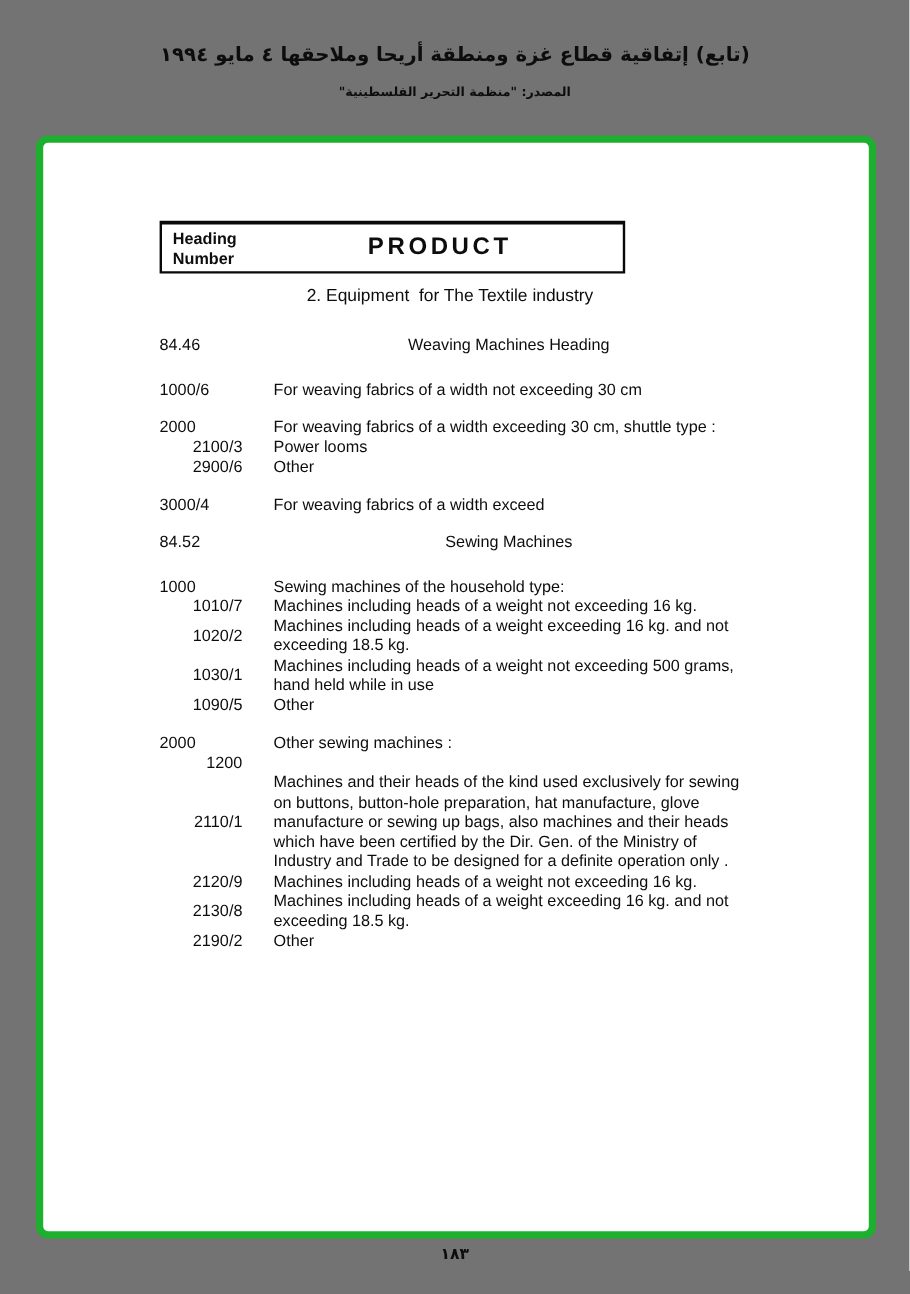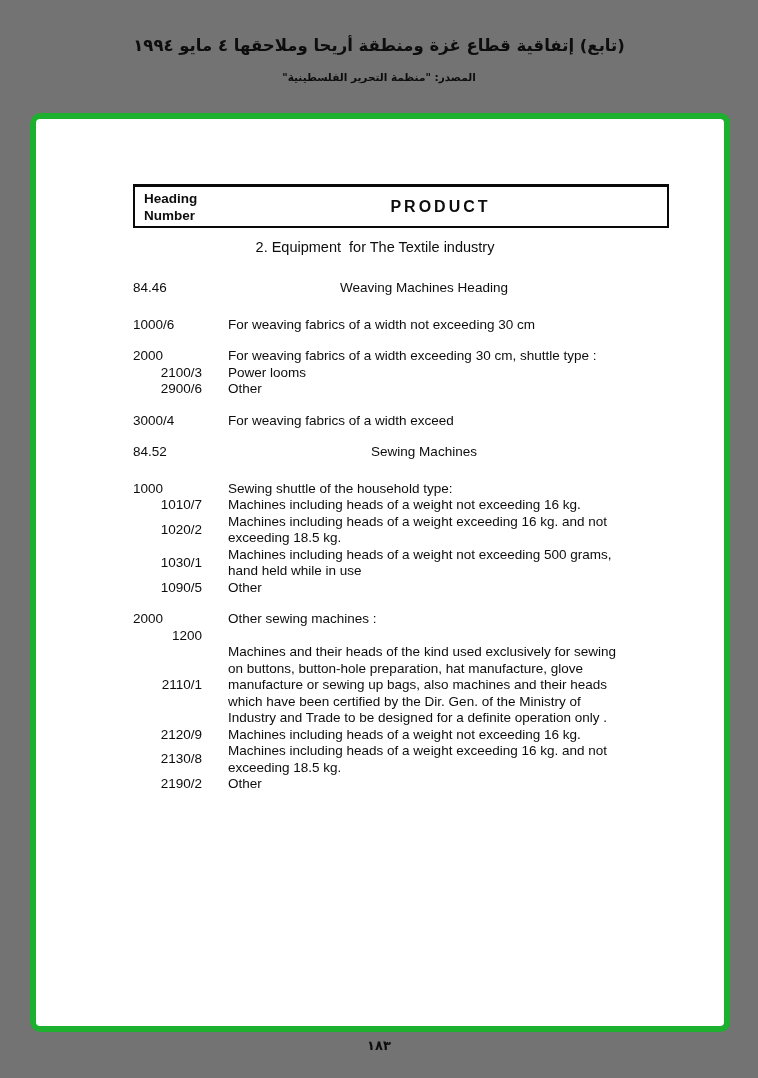--- a/index.html
+++ b/index.html
@@ -57,42 +57,42 @@
 
   
   .content {
     position: absolute;
     left: 133px;
     top: 184px;
     width: 490px;
   }
   .header-box {
     box-sizing: border-box;
-    width: 536px;
+    width: 388px;
     height: 44px;
     border: 2px solid #090909;
     border-top-width: 3px;
     display: flex;
     align-items: stretch;
   }
   .hn-label {
     width: 100px;
     padding: 3px 0 0 9px;
     font-weight: bold;
     font-size: 13.5px;
     line-height: 17px;
     white-space: pre-line;
   }
   .product-label {
     flex: 1;
     display: flex;
     align-items: center;
     justify-content: center;
     font-weight: bold;
-    font-size: 16px;
+    font-size: 20px;
     letter-spacing: 3px;
     padding-right: 30px;
   }
   .section-title {
     margin-top: 11px;
     width: 484px;
     text-align: center;
     font-size: 14.5px;
     white-space: pre;
   }
@@ -188,21 +188,21 @@
         <span class="desc">For weaving fabrics of a width exceed</span>
       </div>
 
       <div class="row center gap">
         <span class="code">84.52</span>
         <span class="desc">Sewing Machines</span>
       </div>
 
       <div class="row gap-lg">
         <span class="code">1000</span>
-        <span class="desc">Sewing shuttle of the household type:</span>
+        <span class="desc">Sewing machines of the household type:</span>
       </div>
       <div class="row sub">
         <span class="code">1010/7</span>
         <span class="desc">Machines including heads of a weight not exceeding 16 kg.</span>
       </div>
       <div class="row sub">
         <span class="code">1020/2</span>
         <span class="desc">Machines including heads of a weight exceeding 16 kg. and not exceeding 18.5 kg.</span>
       </div>
       <div class="row sub">

